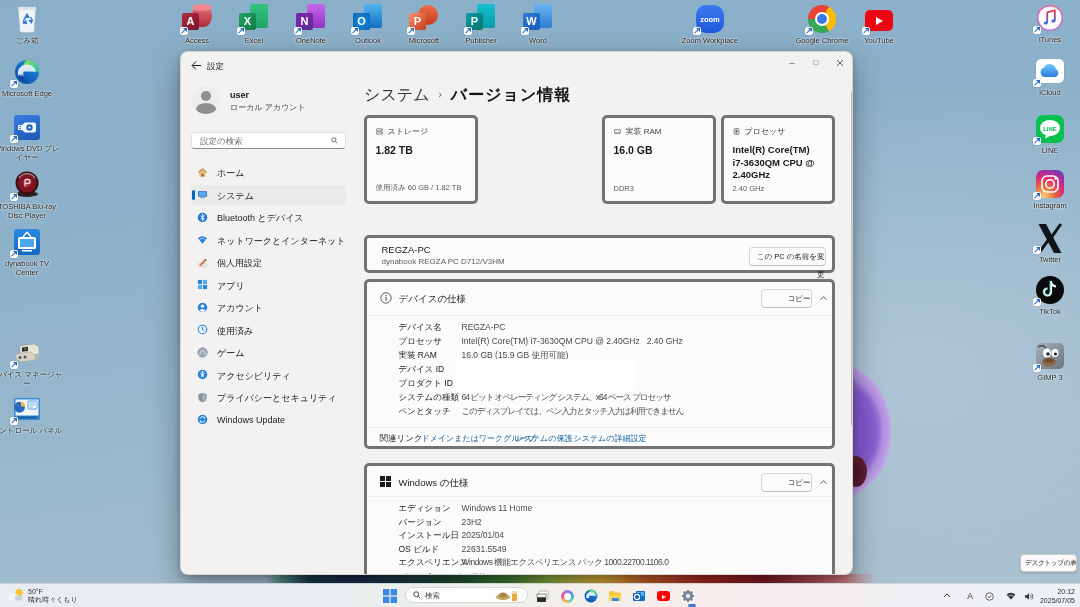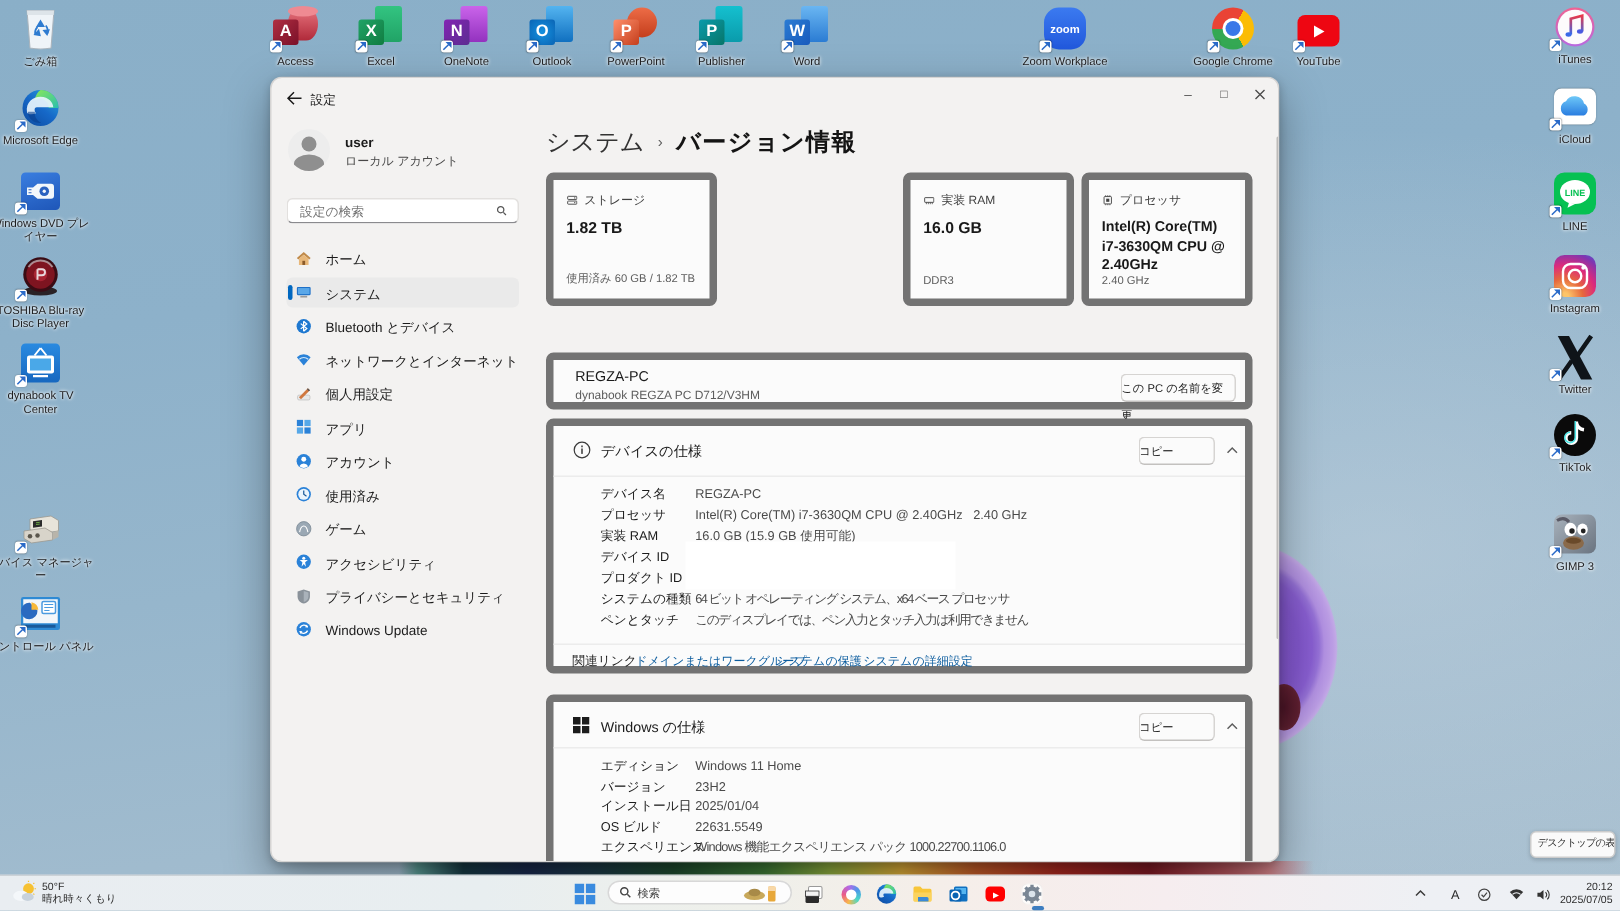--- a/index.html
+++ b/index.html
@@ -44,27 +44,27 @@
 .nav{position:absolute;left:0;width:155px;height:20px;border-radius:4px;}
 .nav .nic{position:absolute;left:6px;top:4.5px;width:11px;height:11px;}
 .nav .ntx{position:absolute;left:26px;top:5px;font-size:9px;color:#1b1b1b;white-space:nowrap;}
 .nav.sel{background:#eaeaea;}
 .nav.sel:before{content:"";position:absolute;left:0.5px;top:5px;width:3px;height:10px;border-radius:2px;background:#0067c0;}
 
 #main{position:absolute;left:183px;top:28px;right:0;bottom:0;}
 .crumb{position:absolute;top:5px;left:0;font-size:16px;color:#333;}
 .crumb b{color:#141414;}
 .crumb .sep{font-size:10px;color:#5f5f5f;padding:0 9px;position:relative;top:-2px;}
-.card{position:absolute;background:#fbfbfb;border:5px solid #737373;border-radius:5px;}
+.card{position:absolute;background:#fbfbfb;border:3px solid #737373;border-radius:5px;}
 .tcard{top:35px;width:114px;height:89px;padding:8px 9px;}
 .tcard .h{display:flex;align-items:center;gap:5px;font-size:8px;color:#3f3f3f;white-space:nowrap;}
 .tcard .v{margin-top:7px;font-size:10.5px;font-weight:bold;color:#191919;line-height:12.5px;}
 .tcard .c{position:absolute;left:9px;bottom:8px;font-size:7.5px;color:#5d5d5d;white-space:nowrap;}
 .gicon{width:7px;height:7px;flex:none;}
-btn,.btn{position:absolute;background:#fbfbfb;border:1px solid #d6d4d2;border-bottom-color:#c3c1bf;border-radius:4px;font-size:7.5px;color:#1b1b1b;text-align:left;}
+btn,.btn{position:absolute;background:#fbfbfb;border:1px solid #d6d4d2;border-bottom-color:#c3c1bf;border-radius:4px;font-size:7.5px;color:#1b1b1b;text-align:right;}
 .chev{position:absolute;width:9px;height:9px;}
 .row{position:absolute;font-size:8.5px;white-space:nowrap;}
 .row .l{color:#1b1b1b;}
 .row .v{position:absolute;left:63px;color:#4a4a4a;}
 .lnk{color:#0b5c9e;}
 .hdr{position:absolute;font-size:9.5px;color:#1b1b1b;}
 .divl{position:absolute;left:0;right:0;height:1px;background:#ececec;}
 
 #task{left:0;top:583px;width:1080px;height:24px;
  background:linear-gradient(90deg,#e9edf1 0%,#e8eef0 30%,#eff0ea 46%,#f5eee9 58%,#f6edef 72%,#eef0f4 88%,#edf0f4 100%);
@@ -113,21 +113,21 @@
         <div class="sc"></div>
       </div>
       <div class="lbl">Outlook</div>
     </div>
 <div class="dicon" style="left:387px;top:4px;width:74px;margin-left:0px;">
       <div class="ig">
         <div class="back1" style="background:linear-gradient(180deg,#ed6c47,#c43e1c);border-radius:50%;width:20px;height:20px;top:1px;"></div>
         <div class="tile" style="background:linear-gradient(135deg,#ff8f6b,#c43e1c);width:17px;">P</div>
         <div class="sc"></div>
       </div>
-      <div class="lbl">PowerPoint</div>
+      <div class="lbl">Microsoft</div>
     </div>
 <div class="dicon" style="left:444px;top:4px;width:74px;margin-left:0px;">
       <div class="ig">
         <div class="back1" style="background:linear-gradient(180deg,#15c0cf,#0a9bab);"></div>
         <div class="tile" style="background:linear-gradient(135deg,#0a9bab,#077568);width:17px;">P</div>
         <div class="sc"></div>
       </div>
       <div class="lbl">Publisher</div>
     </div>
 <div class="dicon" style="left:501px;top:4px;width:74px;margin-left:0px;">

